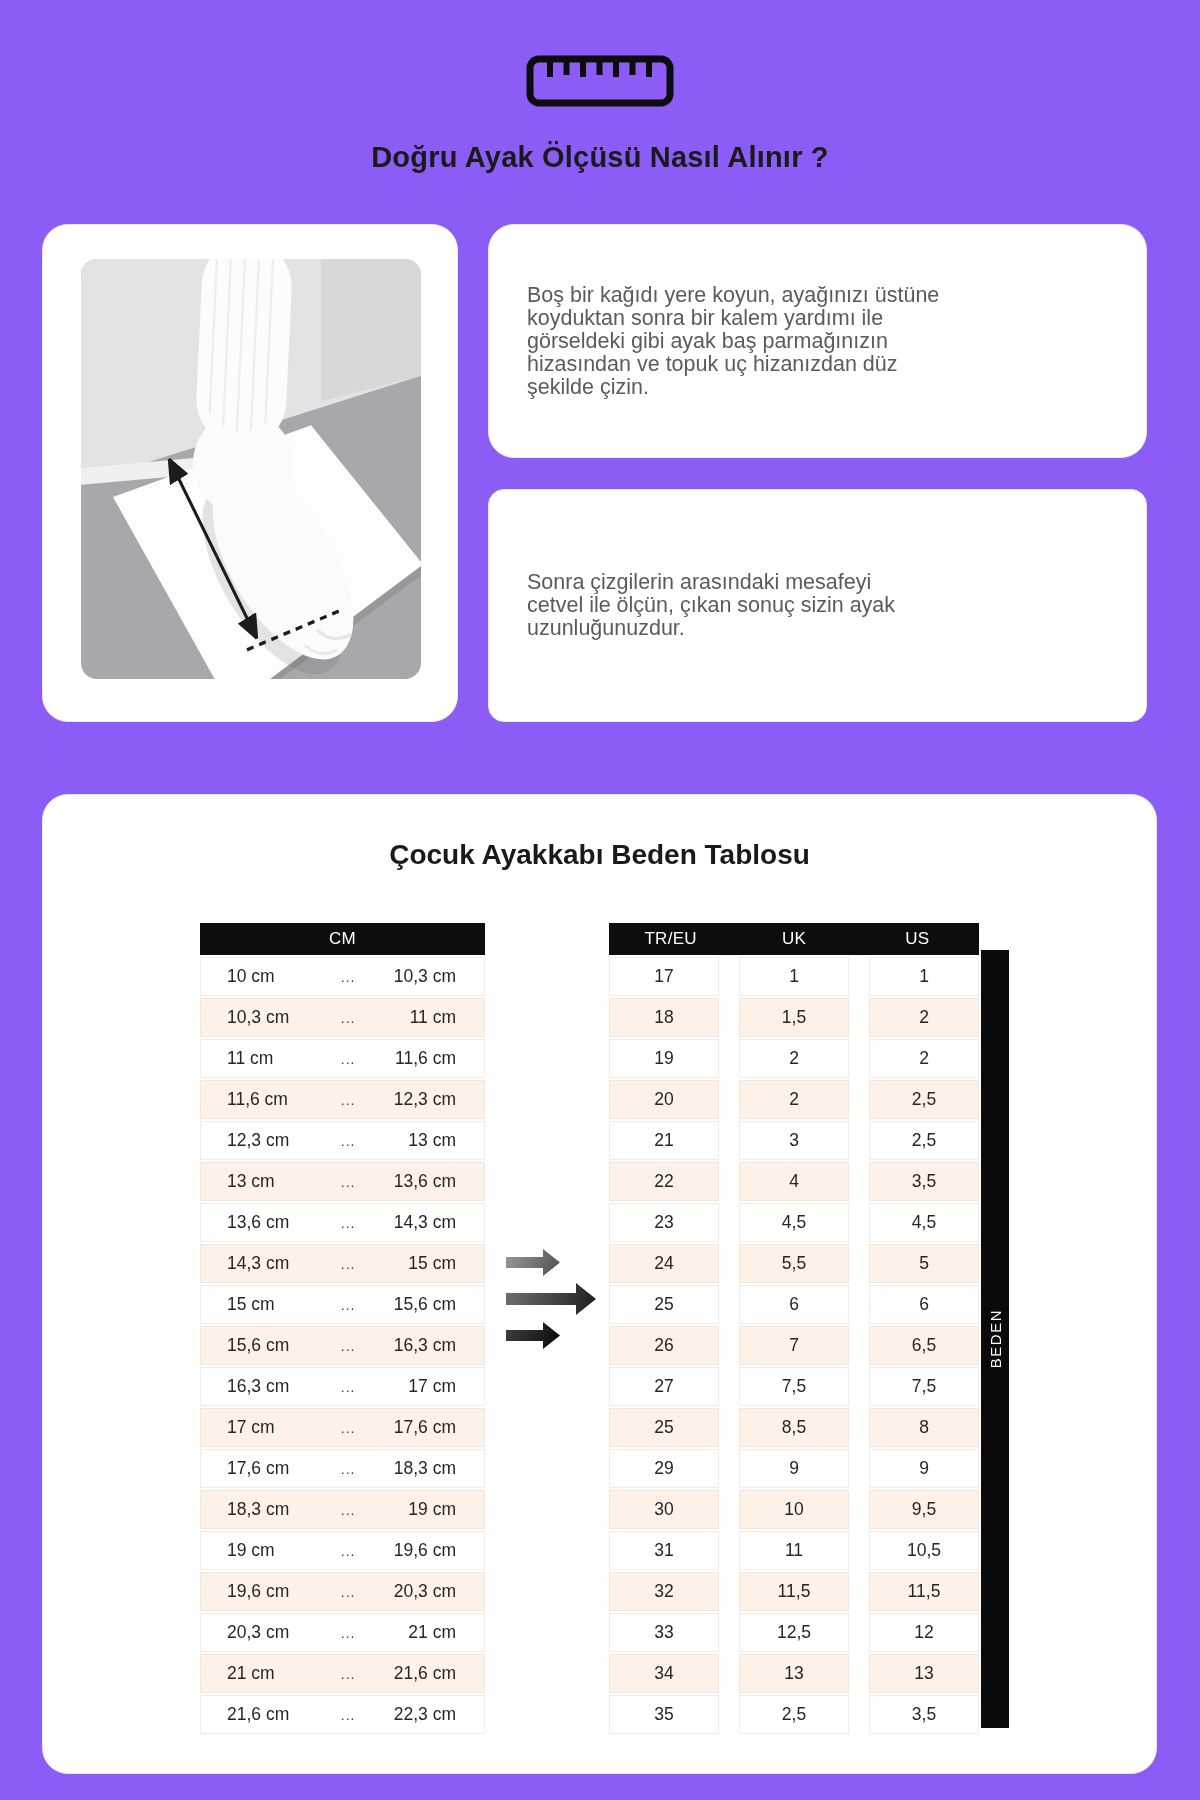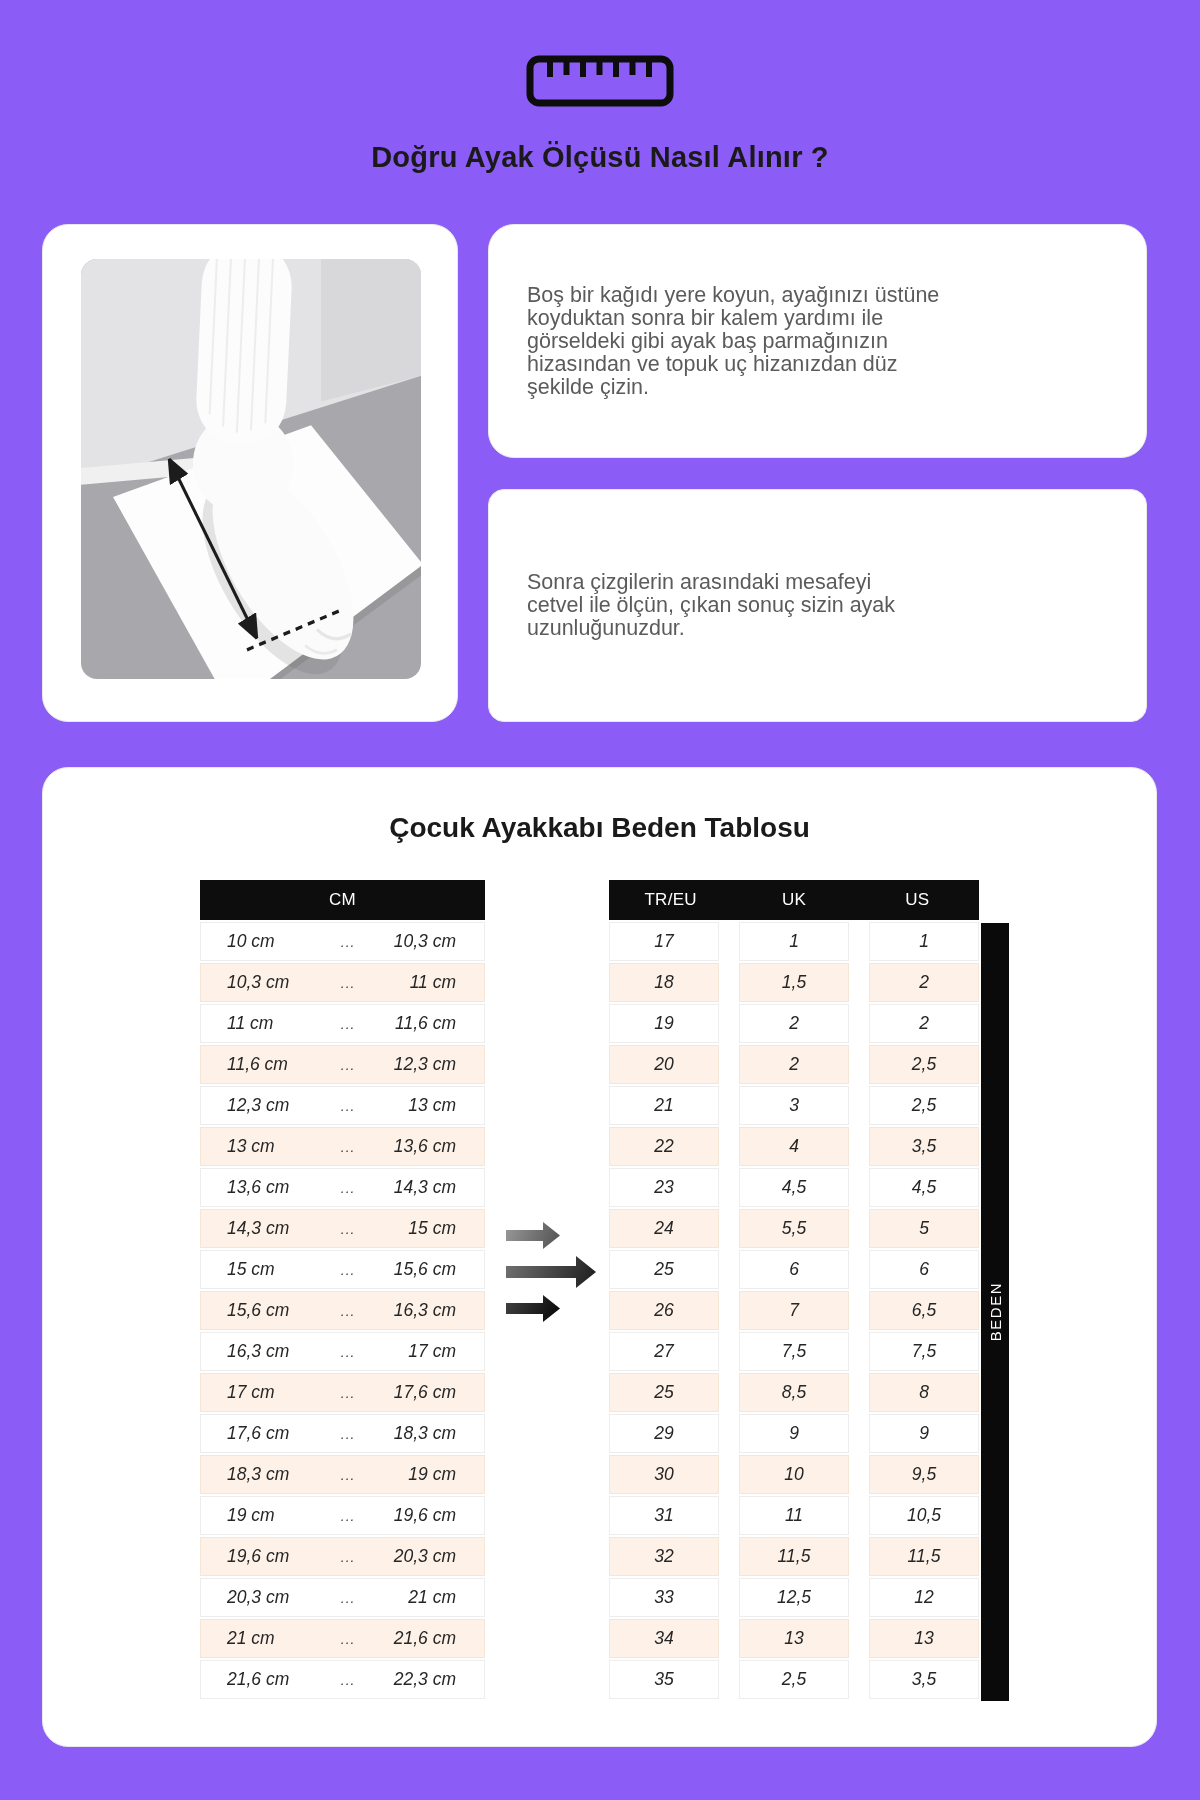--- a/index.html
+++ b/index.html
@@ -14,33 +14,33 @@
   .card{position:absolute;border:1px solid #e9e9e9;border-radius:26px;background:#fff;box-sizing:border-box;}
   #photo-card{left:42px;top:224px;width:416px;height:498px;}
   #photo-card svg.photo{position:absolute;left:38px;top:34px;border-radius:16px;}
 
   #instr-card-1{left:488px;top:224px;width:659px;height:234px;display:flex;align-items:center;}
   #instr-card-2{left:488px;top:489px;width:659px;height:233px;display:flex;align-items:center;border-radius:16px;}
   .instr-text{margin:0;padding-left:38px;font-size:21.5px;line-height:23px;
               color:var(--body-text,#5b5b5b);white-space:pre-line;}
 
   
-  #size-card{left:42px;top:767px;width:1115px;height:980px;}
+  #size-card{left:42px;top:794px;width:1115px;height:980px;}
   .size-title{position:absolute;top:44px;left:0;width:100%;text-align:center;
               font-size:28px;font-weight:700;color:var(--title-text,#1a1a1a);}
 
-  .thead{height:40px;background:var(--table-header-bg,#0d0d0d);color:var(--table-header-text,#fff);
-         display:flex;align-items:center;justify-content:center;font-size:17px;letter-spacing:.3px;}
+  .thead{height:32px;background:var(--table-header-bg,#0d0d0d);color:var(--table-header-text,#fff);
+         display:flex;align-items:center;justify-content:center;font-size:17px;letter-spacing:.3px;margin-top:16px;}
   .size-thead span{flex:1;text-align:center;}
 
   #cm-table{position:absolute;left:157px;top:112px;width:285px;}
   #size-table{position:absolute;left:566px;top:112px;width:370px;}
 
   .trow{height:39px;margin-top:2px;display:flex;align-items:center;
-        font-size:17.5px;color:var(--cell-text,#262626);font-style:italic;}
+        font-size:17.5px;color:var(--cell-text,#262626);}
   .cm-row{background:var(--row-bg,#fff);border:1px solid #ededed;box-sizing:border-box;}
   .cm-row.alt{background:var(--row-alt-bg,#fdf1e8);border-color:#f6e6d8;}
   .c-from{flex:0 0 45%;padding-left:26px;box-sizing:border-box;}
   .c-dots{flex:0 0 14%;text-align:center;font-size:14px;color:#3a3a3a;letter-spacing:1px;}
   .c-to{flex:1;text-align:right;padding-right:28px;}
   .size-row{gap:20px;}
   .size-row .cell{flex:1;height:100%;display:flex;align-items:center;justify-content:center;
                   background:var(--row-bg,#fff);border:1px solid #ededed;box-sizing:border-box;}
   .size-row.alt .cell{background:var(--row-alt-bg,#fdf1e8);border-color:#f6e6d8;}
 

